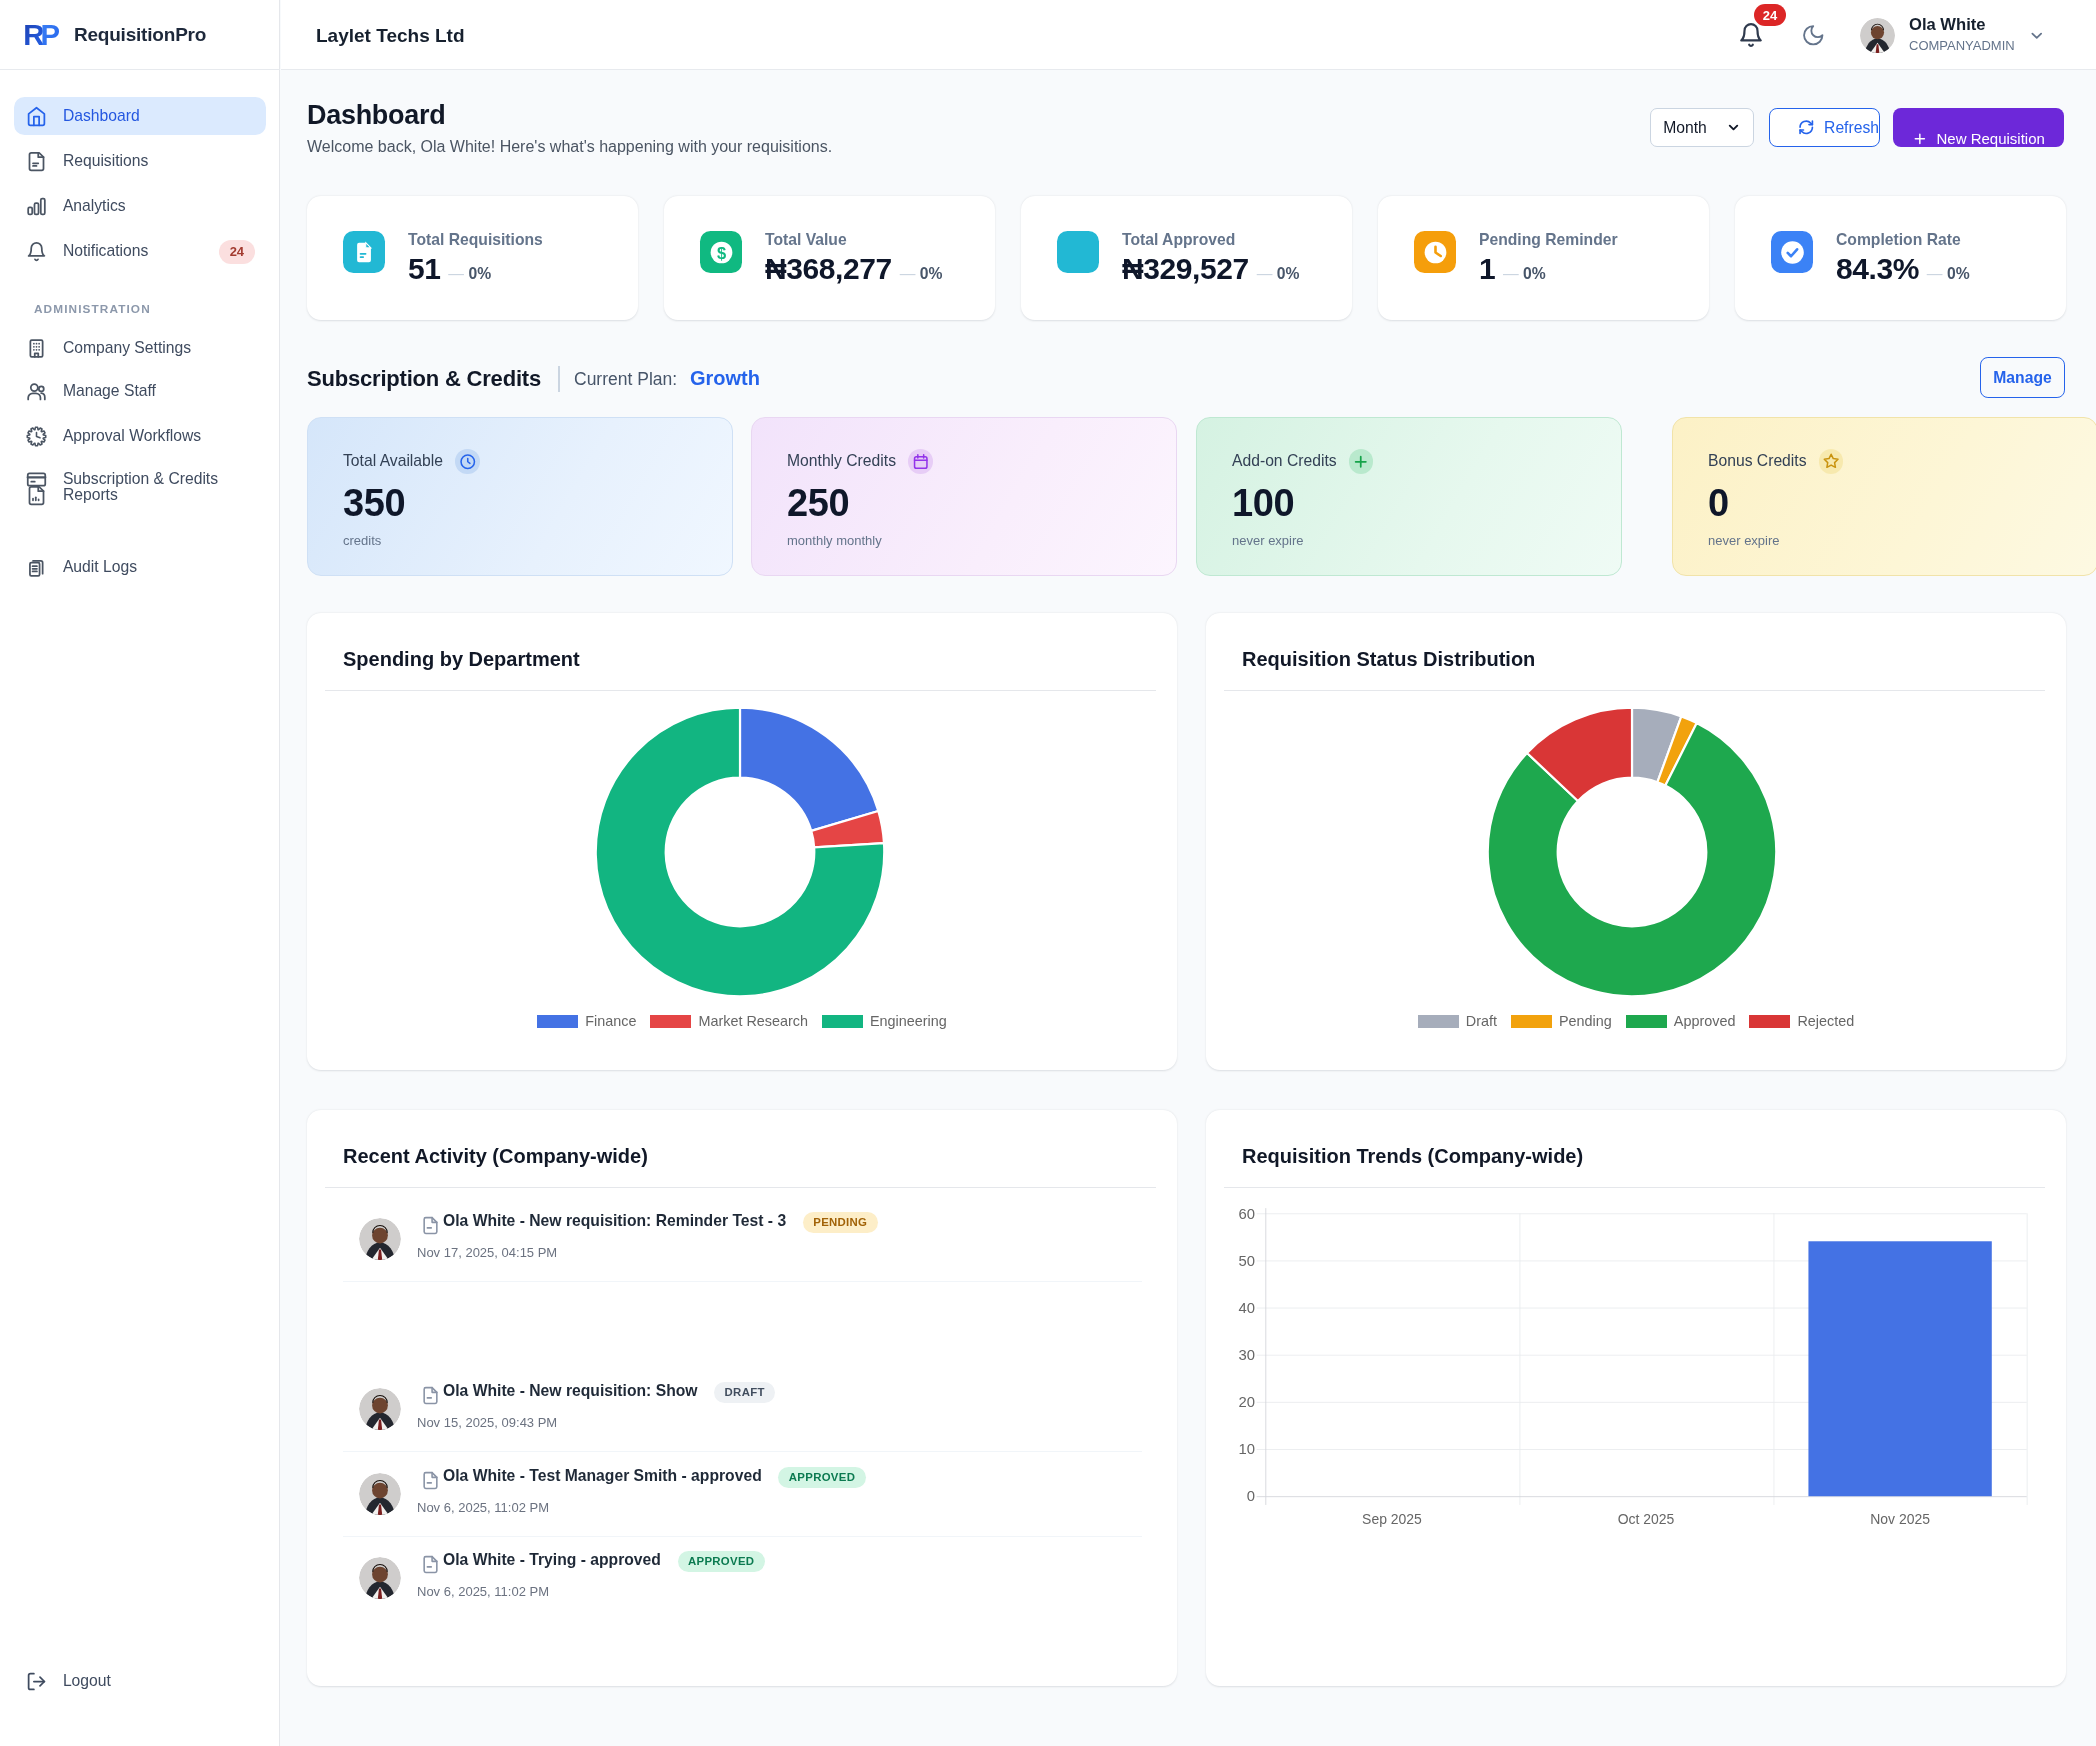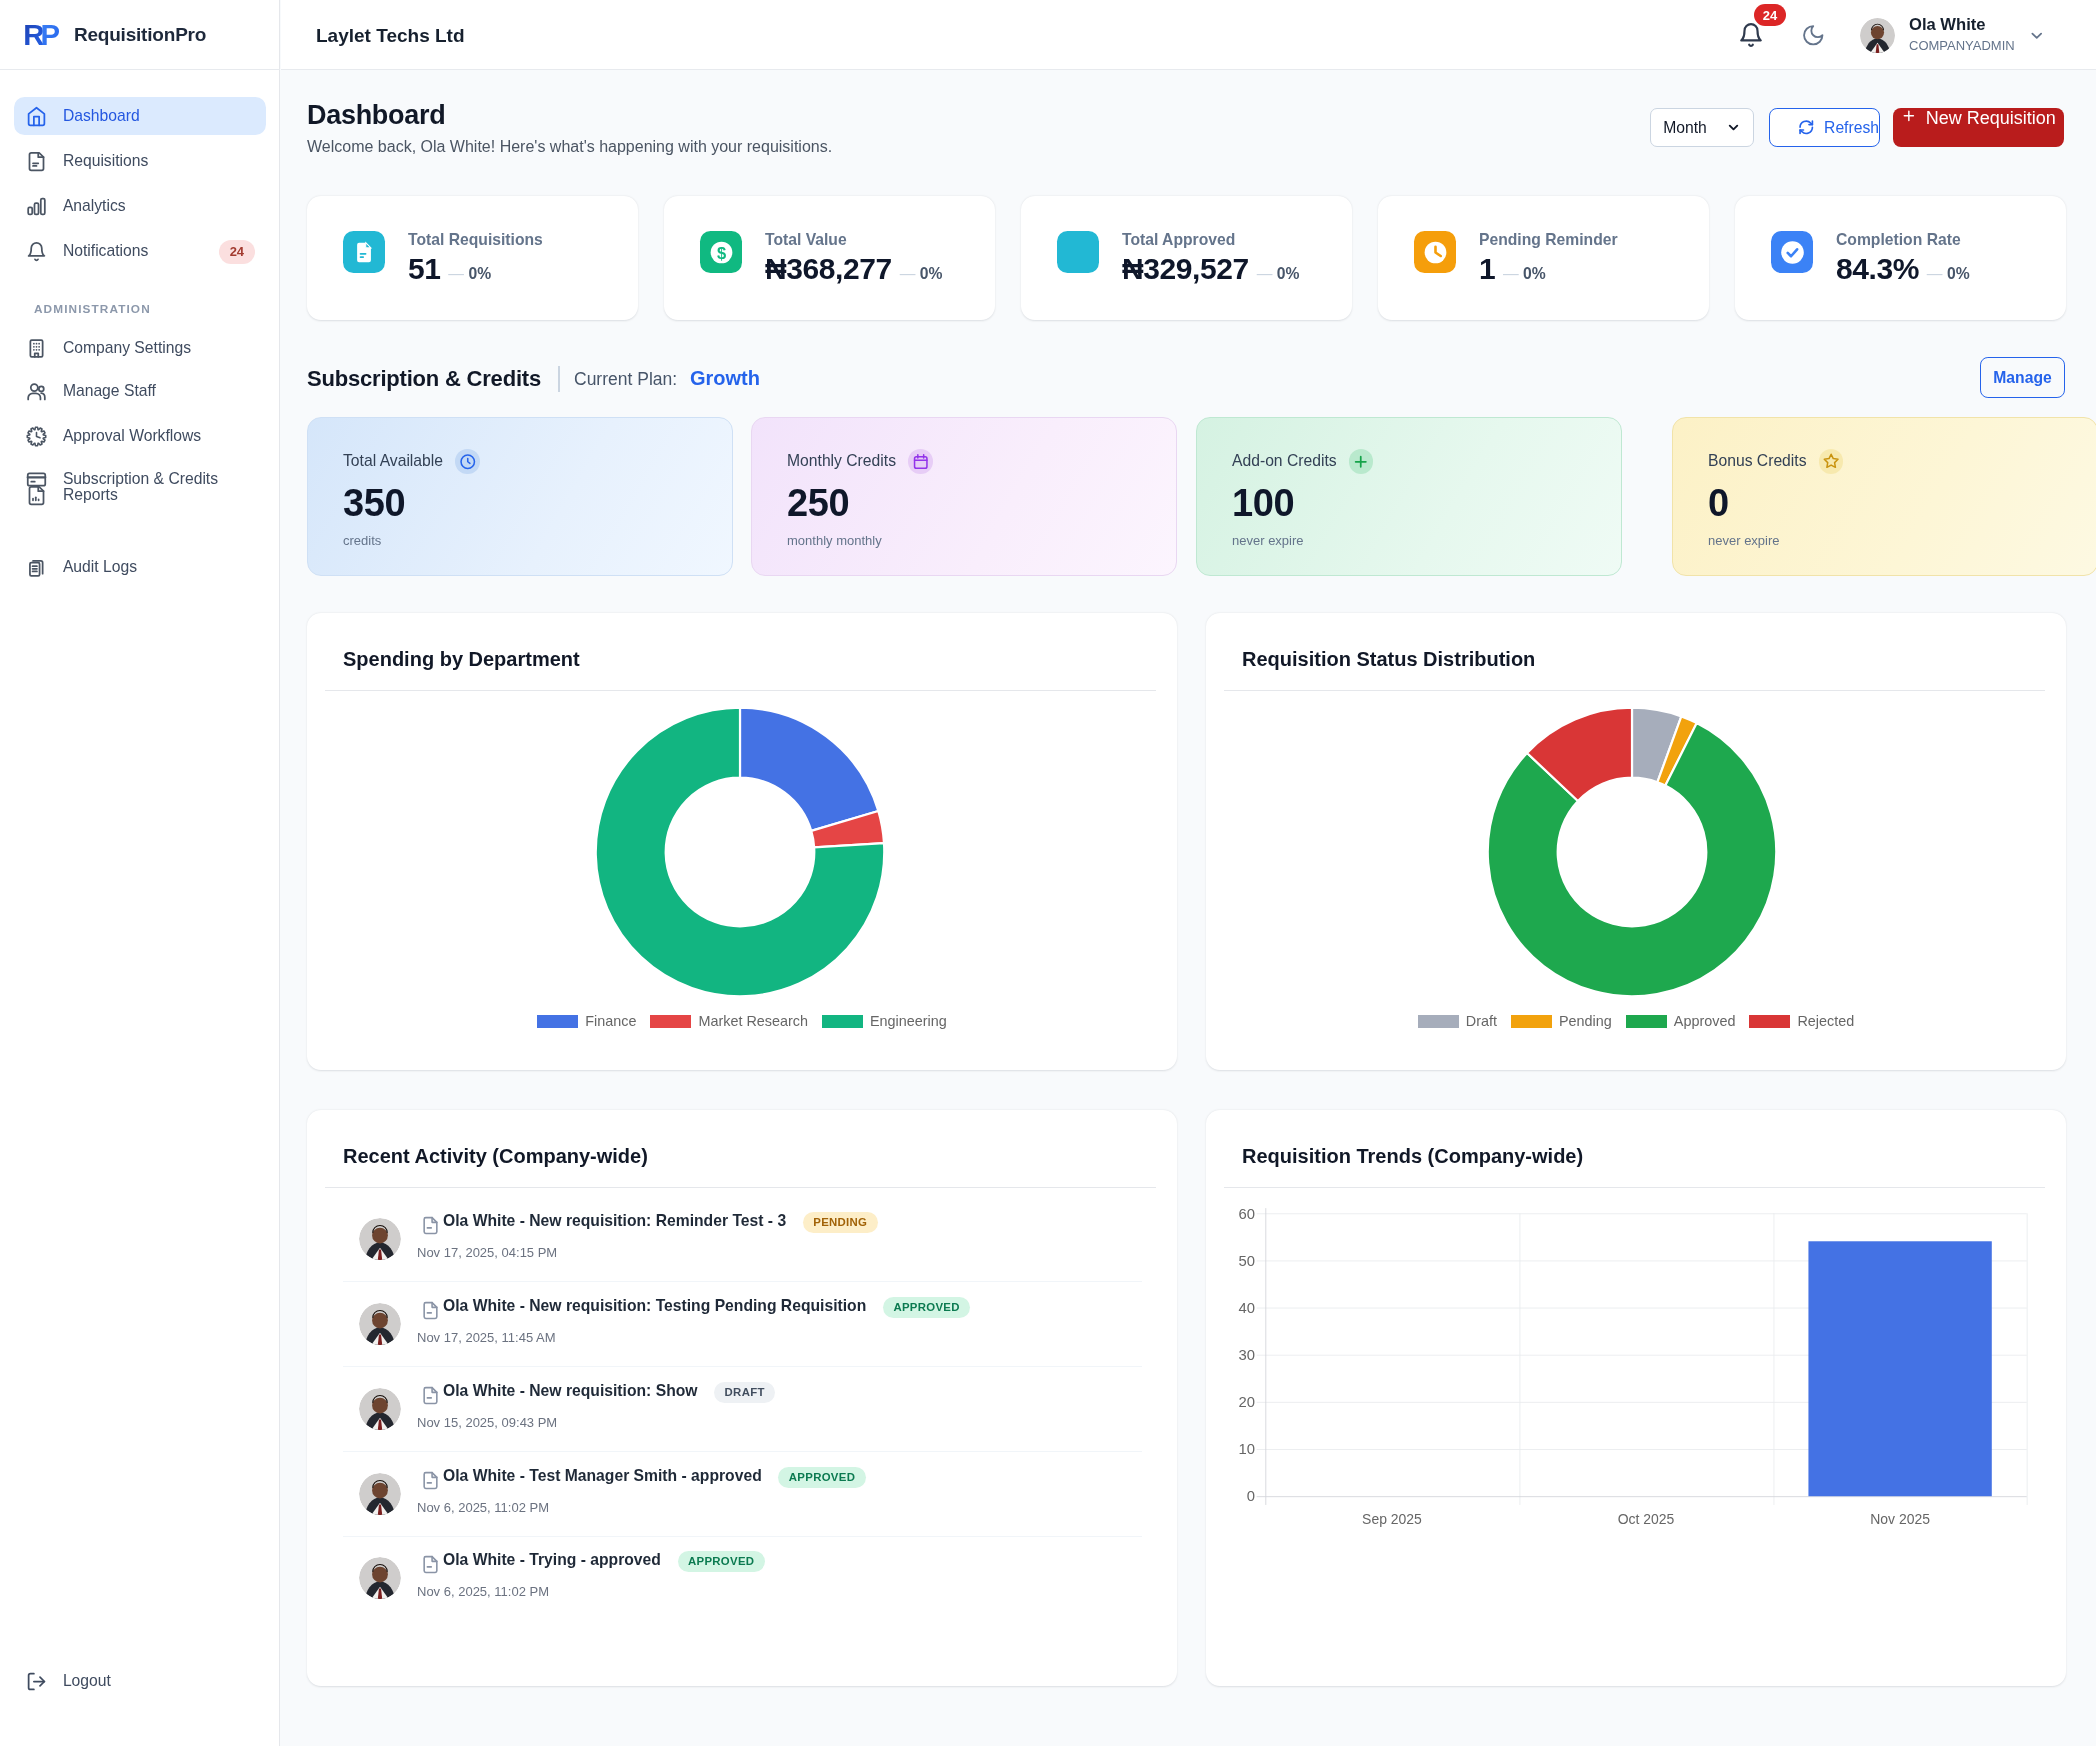--- a/index.html
+++ b/index.html
@@ -206,21 +206,21 @@
 </div>
 <div class="abs" style="left:1769px; top:108px; width:111px; height:39px; background:#fff; border:1.7px solid #2563eb; border-radius:7.9px; display:flex; align-items:center; justify-content:center; gap:9.6px; color:#2563eb; font-size:15.7px; font-weight:500;padding-left:28px;">
   <svg width="16.6" height="16.6" viewBox="0 0 24 24" fill="none" stroke="#2563eb" stroke-width="2.4" stroke-linecap="round" stroke-linejoin="round">
       <path d="M3 12a9 9 0 0 1 15.5-6.2L21 8"></path>
       <path d="M21 3v5h-5"></path>
       <path d="M21 12a9 9 0 0 1-15.5 6.2L3 16"></path>
       <path d="M3 21v-5h5"></path>
     </svg>
   Refresh
 </div>
-<div class="abs" style="left:1893px; top:108px; width:171px; height:39px; background:#b91c1c; border-radius:7.9px; display:flex; align-items:flex-start; justify-content:center; gap:8.7px; color:#fff; font-size:18px; font-weight:500;">
+<div class="abs" style="left:1893px; top:108px; width:171px; height:39px; background:#6d28d9; border-radius:7.9px; display:flex; align-items:flex-end; justify-content:center; gap:8.7px; color:#fff; font-size:15px; font-weight:500;">
   <svg width="15.7" height="15.7" viewBox="0 0 24 24" fill="none" stroke="#fff" stroke-width="2.2" stroke-linecap="round">
       <path d="M12 5v14M5 12h14"></path>
     </svg>
   New Requisition
 </div>
 <div class="card" style="left:307px; top:196px; width:331px; height:124px;">
   <div style="display:flex; padding:35px 0 0 36px; gap:23px;">
     <div class="icosq" style="background:#22b8d4;">
       <svg width="23" height="23" viewBox="0 0 24 24">
           <path fill="#fff" d="M6.3 1.8h7l5.4 5.4v13a2 2 0 0 1-2 2H6.3a2 2 0 0 1-2-2v-16.4a2 2 0 0 1 2-2Z"></path>
@@ -382,32 +382,20 @@
     <svg class="av" viewBox="0 0 48 48" width="42" height="42">
         <g clip-path="url(#avc)">
           <use href="#avatarp"></use>
         </g>
       </svg>
     <svg class="abs" style="left:78px; top:19px;" width="19" height="19" viewBox="0 0 24 24">
         <use href="#docic"></use>
       </svg>
     <div class="t">Ola White - New requisition: Reminder Test - 3<span class="badge b-pend">PENDING</span></div>
     <div class="d">Nov 17, 2025, 04:15 PM</div>
-  </div>
-<div class="actrow" style="top:172px;">
-    <svg class="av" viewBox="0 0 48 48" width="42" height="42">
-        <g clip-path="url(#avc)">
-          <use href="#avatarp"></use>
-        </g>
-      </svg>
-    <svg class="abs" style="left:78px; top:19px;" width="19" height="19" viewBox="0 0 24 24">
-        <use href="#docic"></use>
-      </svg>
-    <div class="t">Ola White - New requisition: Testing Pending Requisition<span class="badge b-appr">APPROVED</span></div>
-    <div class="d">Nov 17, 2025, 11:45 AM</div>
   </div>
 <div class="actrow" style="top:257px;">
     <svg class="av" viewBox="0 0 48 48" width="42" height="42">
         <g clip-path="url(#avc)">
           <use href="#avatarp"></use>
         </g>
       </svg>
     <svg class="abs" style="left:78px; top:19px;" width="19" height="19" viewBox="0 0 24 24">
         <use href="#docic"></use>
       </svg>

